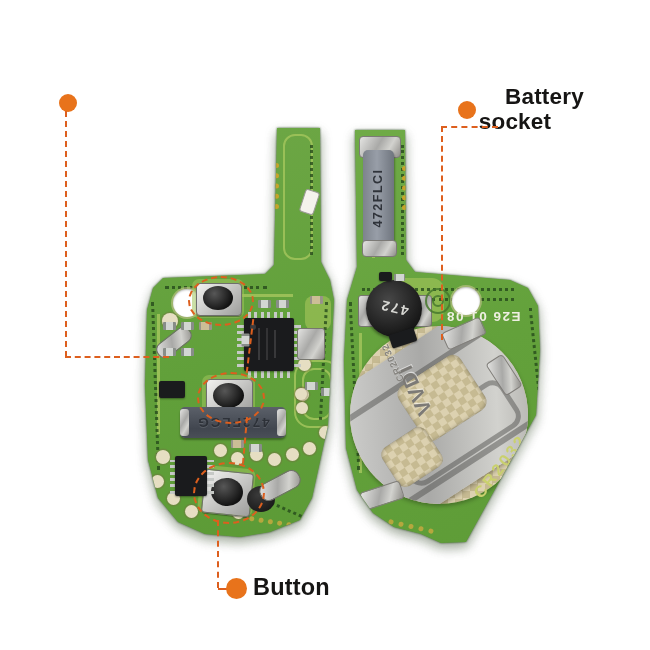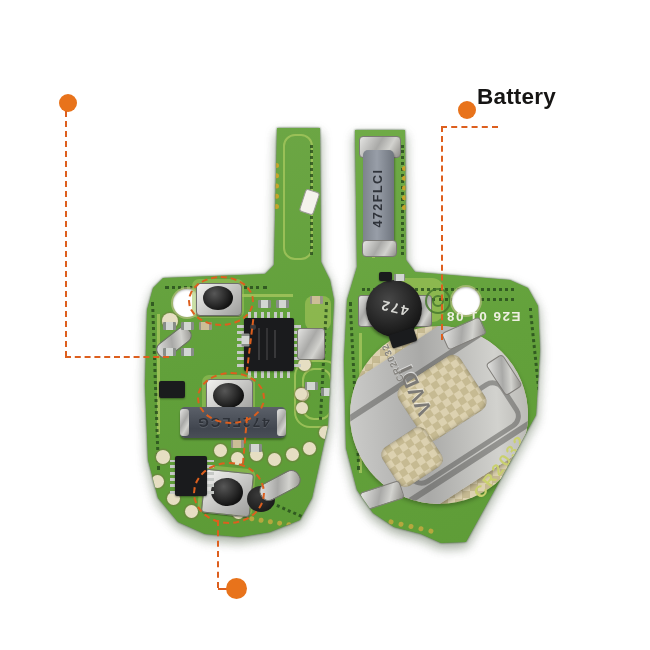--- a/index.html
+++ b/index.html
@@ -195,28 +195,30 @@
       <div class="mark" style="left:112px;top:328px;width:92px;height:20px;transform:rotate(-52deg);color:var(--copper-text,#C9D06E);font-weight:700;font-size:16.5px;letter-spacing:2.5px;">CR2032</div>
       <div class="pad" style="left:156px;top:363px;width:11px;height:11px;background:#E9E2C8;"></div>
     </div>
   </div>
 
   <div class="dot" style="left:59px;top:94px;width:18px;height:18px;"></div>
   <div class="dash-v" style="left:65px;top:111px;height:246px;"></div>
   <div class="dash-h" style="left:65px;top:356px;width:104px;"></div>
 
   <div class="label" style="left:477px;top:84px;width:76px;font-size:22.5px;line-height:1.12;text-align:center;">
-    <span style="display:block;">Battery</span>
+    <span style="display:block;margin-left:28px;">Battery</span>
+    <span style="display:block;">socket</span>
   </div>
   <div class="dot" style="left:458px;top:101px;width:18px;height:18px;"></div>
   <div class="dash-h" style="left:441px;top:126px;width:57px;"></div>
   <div class="dash-v" style="left:441px;top:126px;height:214px;"></div>
 
   <div class="ellipse" style="left:188px;top:276px;width:62px;height:46px;"></div>
   <div class="ellipse" style="left:197px;top:372px;width:64px;height:48px;"></div>
   <div class="ellipse" style="left:193px;top:462px;width:68px;height:58px;"></div>
   <div class="dash-v" style="left:249px;top:319px;height:54px;transform:rotate(7deg);"></div>
   <div class="dash-v" style="left:244px;top:417px;height:47px;transform:rotate(5deg);"></div>
   <div class="dash-v" style="left:217px;top:520px;height:68px;"></div>
   <div class="dash-h" style="left:218px;top:588px;width:12px;"></div>
   <div class="dot" style="left:226px;top:578px;width:21px;height:21px;"></div>
+  <div class="label" style="left:253px;top:574px;font-size:23.5px;">Button</div>
 
 </div>
 
 </body></html>

